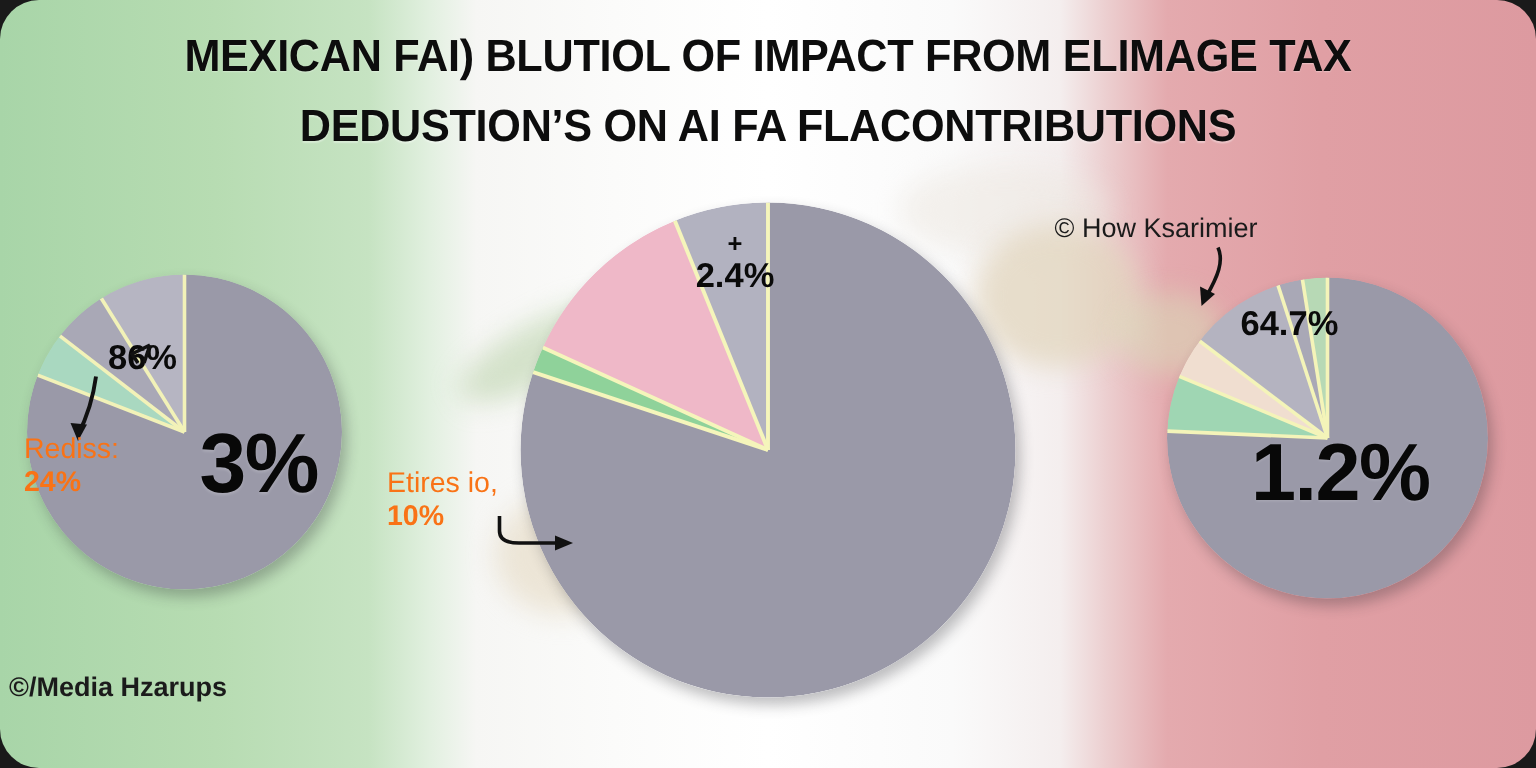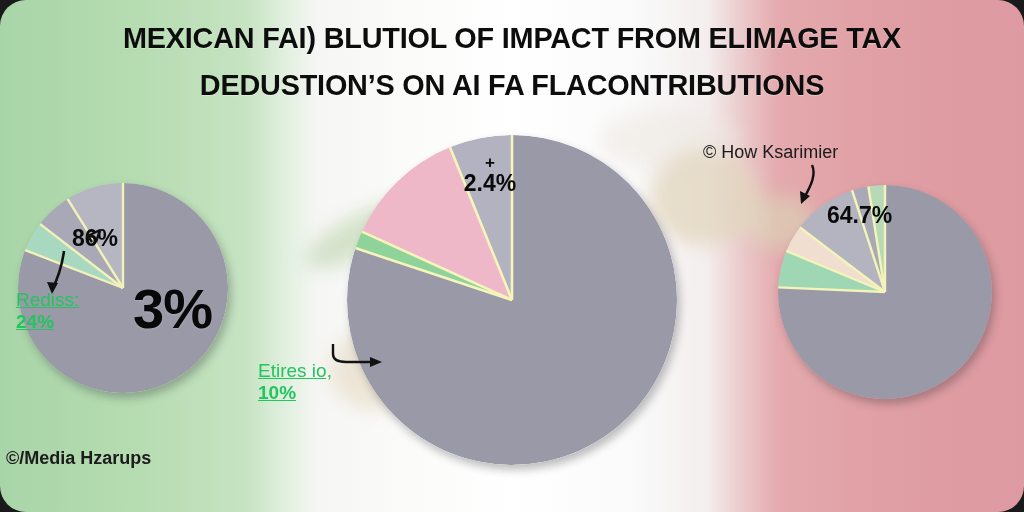--- a/index.html
+++ b/index.html
@@ -81,23 +81,22 @@
     color: #080808;
     font-weight: 900;
     letter-spacing: -1px;
     white-space: nowrap;
     text-shadow: 0 1px 2px rgba(255,255,255,0.18);
   }
 
   
   .callout {
     position: absolute;
-    color: #22c55e;
-    white-space: nowrap;
-    text-decoration: underline;
+    color: #f97316;
+    white-space: nowrap;
   }
   .callout .l1 { font-size: 19px; font-weight: 400; display:block; }
   .callout .l2 { font-size: 19px; font-weight: 700; display:block; }
 
   .inner-label {
     position: absolute;
     color: #0a0a0a;
     font-weight: 800;
     white-space: nowrap;
     text-align: center;
@@ -192,21 +191,21 @@
       </g>
     </svg>
   </div>
 
 
   <div class="inner-label" style="left:455px; top:155px; font-size:23px; width:70px;">
     <span class="plus">+</span>
     <span class="pct">2.4%</span>
   </div>
 
-  <div class="callout" style="left:258px; top:312px;margin-top:48px;">
+  <div class="callout" style="left:258px; top:312px;">
     <span class="l1">Etires io,</span>
     <span class="l2">10%</span>
   </div>
 
   <svg class="arrow" style="left:320px; top:330px; width:90px; height:50px;">
     <path d="M 13 14 L 13 24 C 13 30, 18 32, 26 32 L 56 32" stroke="#111" stroke-width="2.4" fill="none"></path>
     <path d="M 62 32 L 50 27 L 50 37 Z" fill="#111"></path>
   </svg>
 
   <div class="pie" style="left:778px; top:185px; width:214px; height:214px;">
@@ -229,20 +228,21 @@
           <line x1="0" y1="0" x2="-16.7" y2="-105.7"></line>
           <line x1="0" y1="0" x2="-33.0" y2="-101.8"></line>
           <line x1="0" y1="0" x2="-85.3" y2="-64.7"></line>
           <line x1="0" y1="0" x2="-98.8" y2="-41.1"></line>
           <line x1="0" y1="0" x2="-106.9" y2="-4.6"></line>
         </g>
       </g>
     </svg>
   </div>
 
+  <div class="pie-value" style="left:834px; top:284px; font-size:54px;">1.2%</div>
 
   <div class="inner-label" style="left:827px; top:202px; font-size:23px;">
     <span class="pct">64.7%</span>
   </div>
 
   <div class="credit" style="left:686px; top:142px;margin-left:17px;">© How Ksarimier</div>
 
   <svg class="arrow" style="left:760px; top:160px; width:110px; height:70px;">
     <path d="M 52 5 C 56 14, 52 24, 44 38" stroke="#111" stroke-width="2.4" fill="none"></path>
     <path d="M 41 44 L 40 31 L 50 36 Z" fill="#111"></path>

